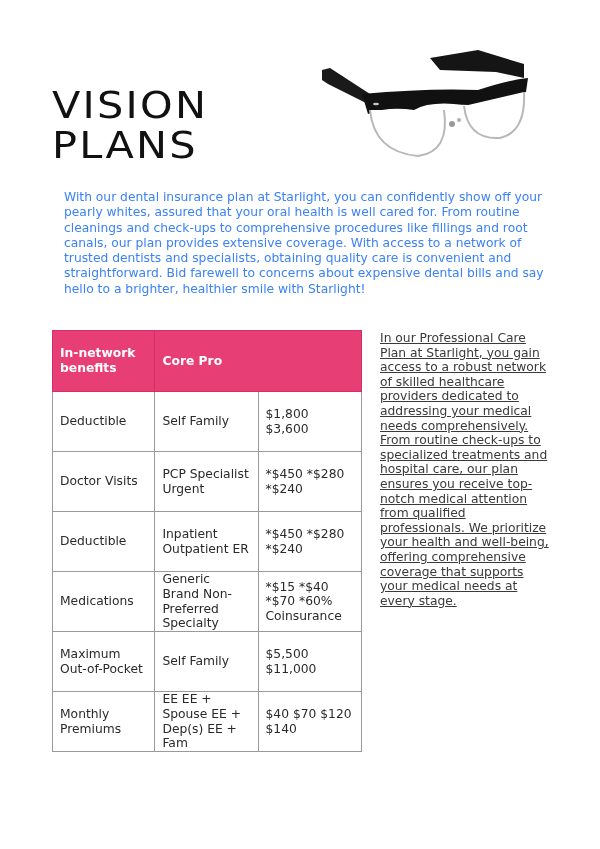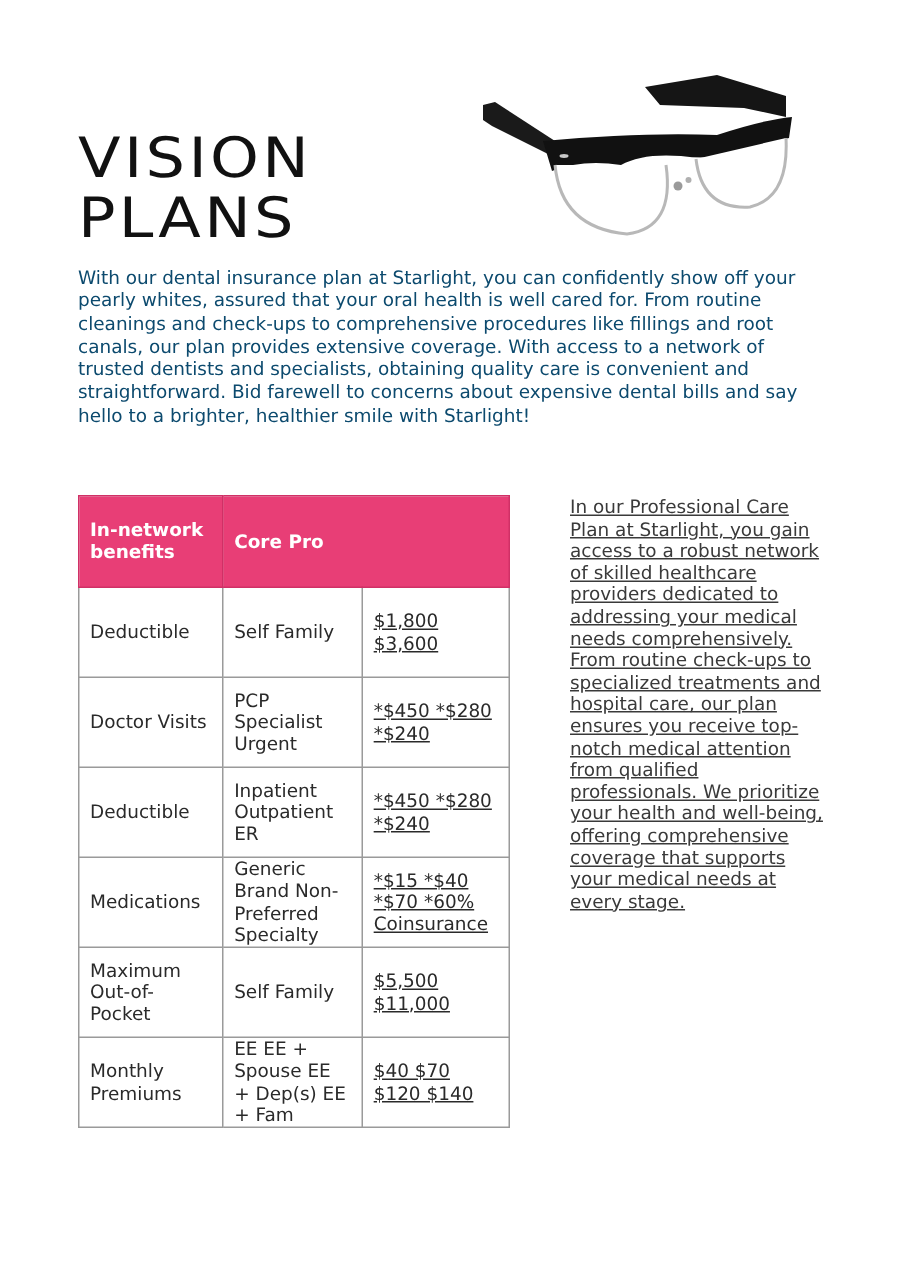--- a/index.html
+++ b/index.html
@@ -35,30 +35,30 @@
       left: 318px;
       top: 48px;
       width: 220px;
       height: 112px;
     }
     .intro {
       position: absolute;
       left: 52px;
       top: 178px;
       width: 490px;
-      margin: 0;
+      margin: 12px;
       font-size: 12.3px;
       line-height: 15.3px;
-      color: #0c4a6e;
+      color: #3b82f6;
     }
     table.benefits {
       position: absolute;
       left: 52px;
       top: 330px;
-      width: 288px;
+      width: 310px;
       border-collapse: collapse;
       font-size: 12.3px;
       line-height: 14.6px;
       color: #2a2a2a;
     }
     table.benefits td, table.benefits th {
       border: 1px solid #9a9a9a;
       padding: 0 7px;
       vertical-align: middle;
       text-align: left;
@@ -66,21 +66,21 @@
     table.benefits th {
       background: #e83e76;
       color: #ffffff;
       font-weight: bold;
       height: 60px;
       border-color: #d03066;
     }
     table.benefits tr.row td { height: 59px; }
     .col1 { width: 88px; }
     .col2 { width: 89px; margin-left: 13px; }
-    .col3 { width: 89px; text-decoration: underline; }
+    .col3 { width: 89px; }
     .side {
       position: absolute;
       left: 380px;
       top: 331px;
       width: 170px;
       margin: 0;
       font-size: 12.3px;
       line-height: 14.6px;
       color: #3a3a3a;
       text-decoration: underline;

